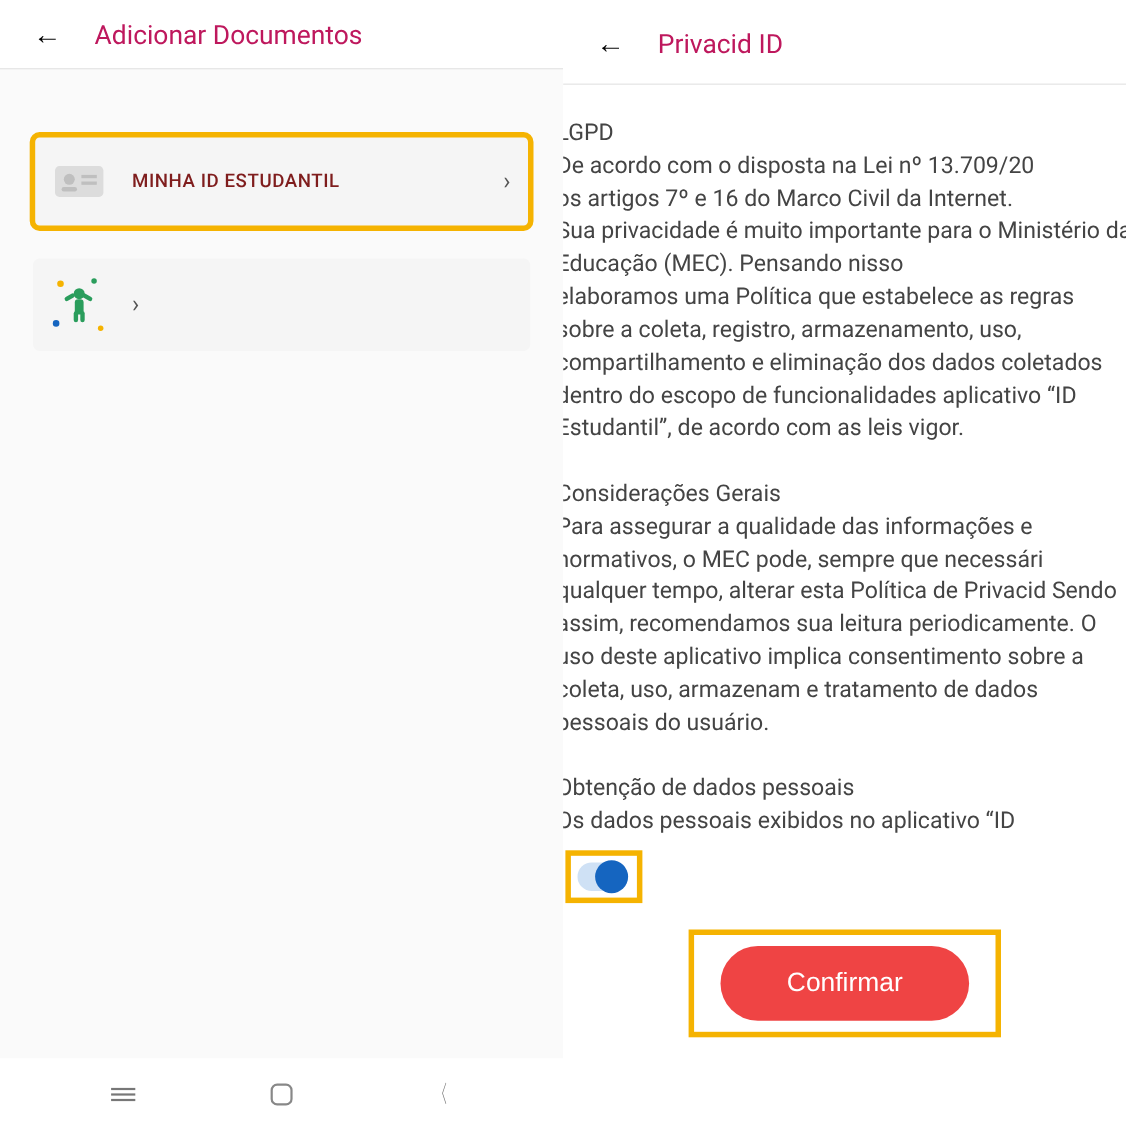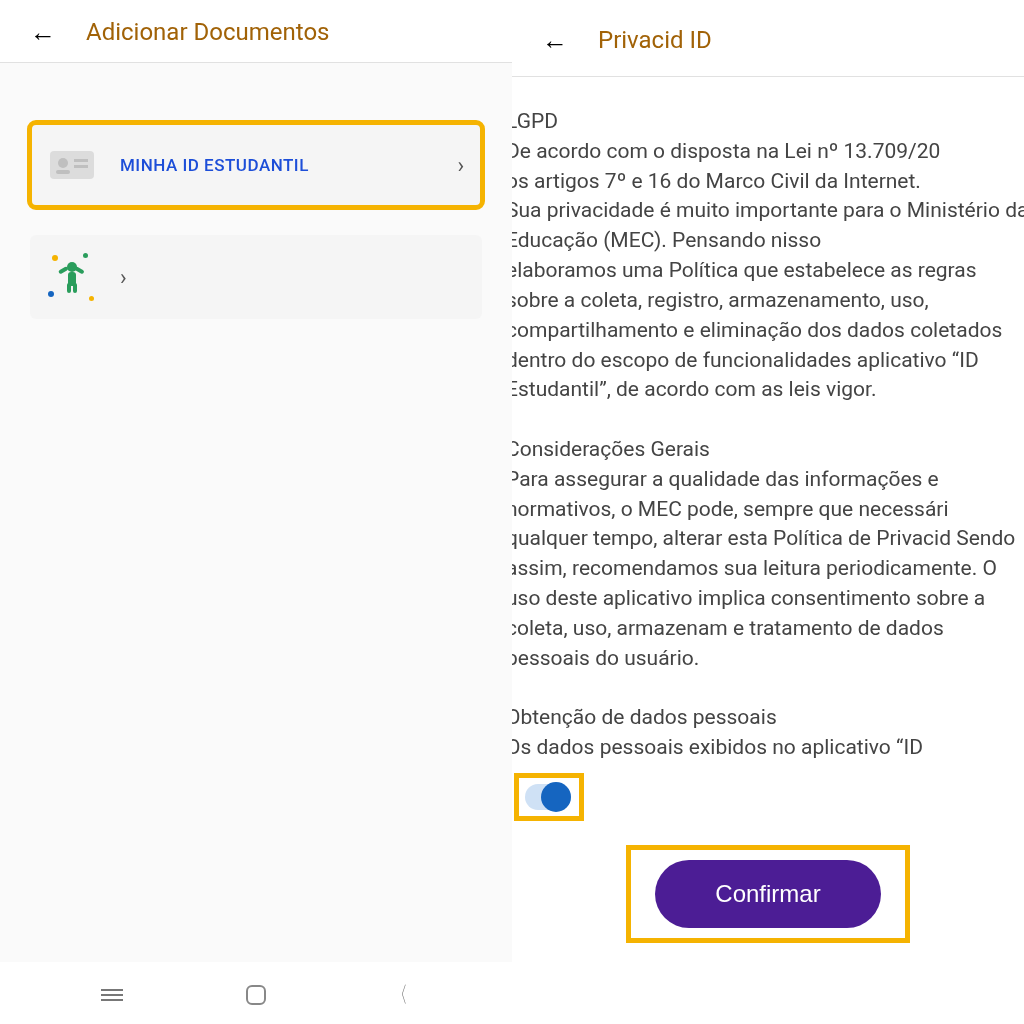--- a/index.html
+++ b/index.html
@@ -28,21 +28,21 @@
     border-bottom: 1px solid #e1e1e1;
   }
   .header .back-arrow {
     font-size: 26px;
     margin-right: 30px;
     cursor: pointer;
     line-height: 1;
   }
   .header .title {
     font-size: 24px;
-    color: #a16207;
+    color: #be185d;
     font-weight: 400;
   }
   .screen-right .header {
     padding-top: 26px;
     padding-bottom: 22px;
   }
   .list-area {
     padding: 60px 30px 0 30px;
     display: flex;
     flex-direction: column;
@@ -67,21 +67,21 @@
     margin-right: 24px;
     display: flex;
     align-items: center;
     justify-content: center;
     position: relative;
   }
   .option-label {
     flex: 1;
     font-size: 17px;
     letter-spacing: 0.5px;
-    color: #1d4ed8;
+    color: #7f1d1d;
     font-weight: 500;
   }
   .chevron {
     font-size: 22px;
     color: #555;
   }
   
   .person-icon svg { width: 40px; height: 40px; }
   .confetti { position:absolute; width:6px; height:6px; border-radius:50%; }
   .c1{ background:#f5b301; top:2px; left:4px;}
@@ -156,21 +156,21 @@
     margin-top: 24px;
     display:flex;
     justify-content:center;
     padding-bottom: 6px;
   }
   .confirm-border {
     border: 5px solid #f5b301;
     padding: 10px 24px;
   }
   .confirm-btn {
-    background: #4c1d95;
+    background: #ef4444;
     color: #fff;
     font-size: 24px;
     border: none;
     border-radius: 40px;
     padding: 20px 60px;
     cursor: pointer;
     font-weight: 400;
   }
 </style>
 </head>

